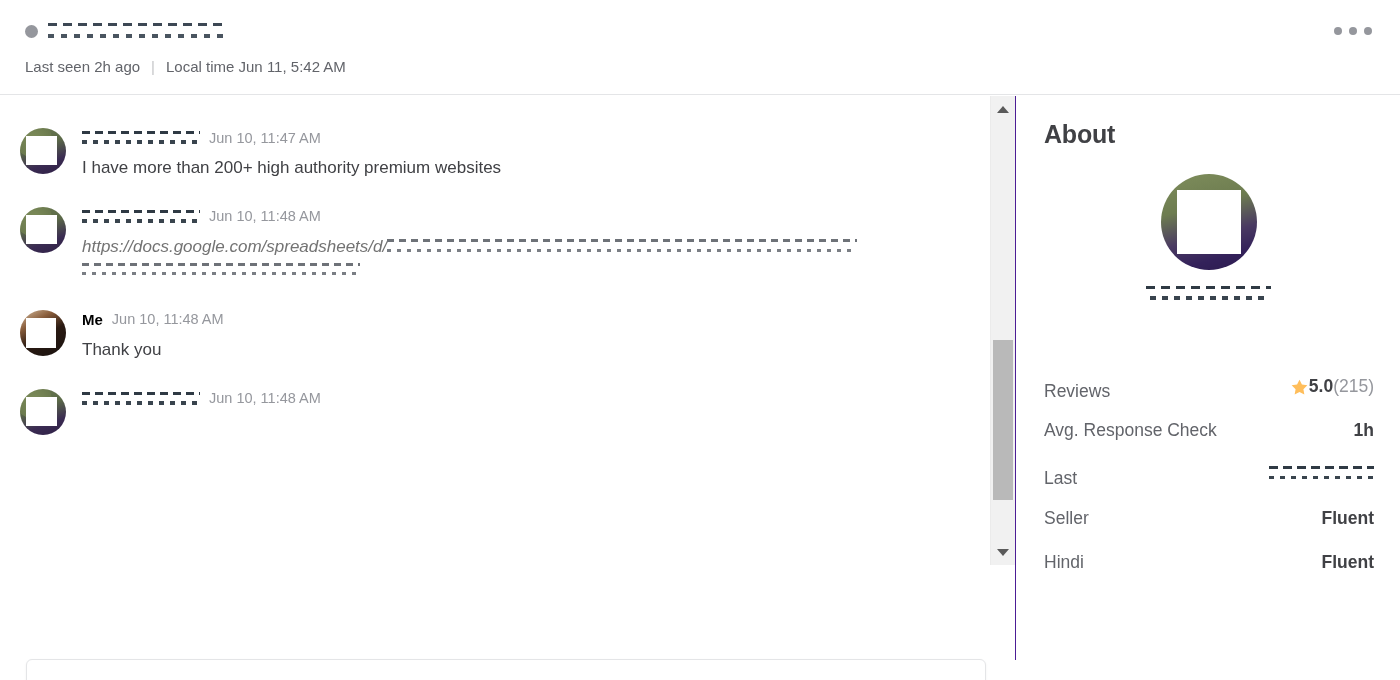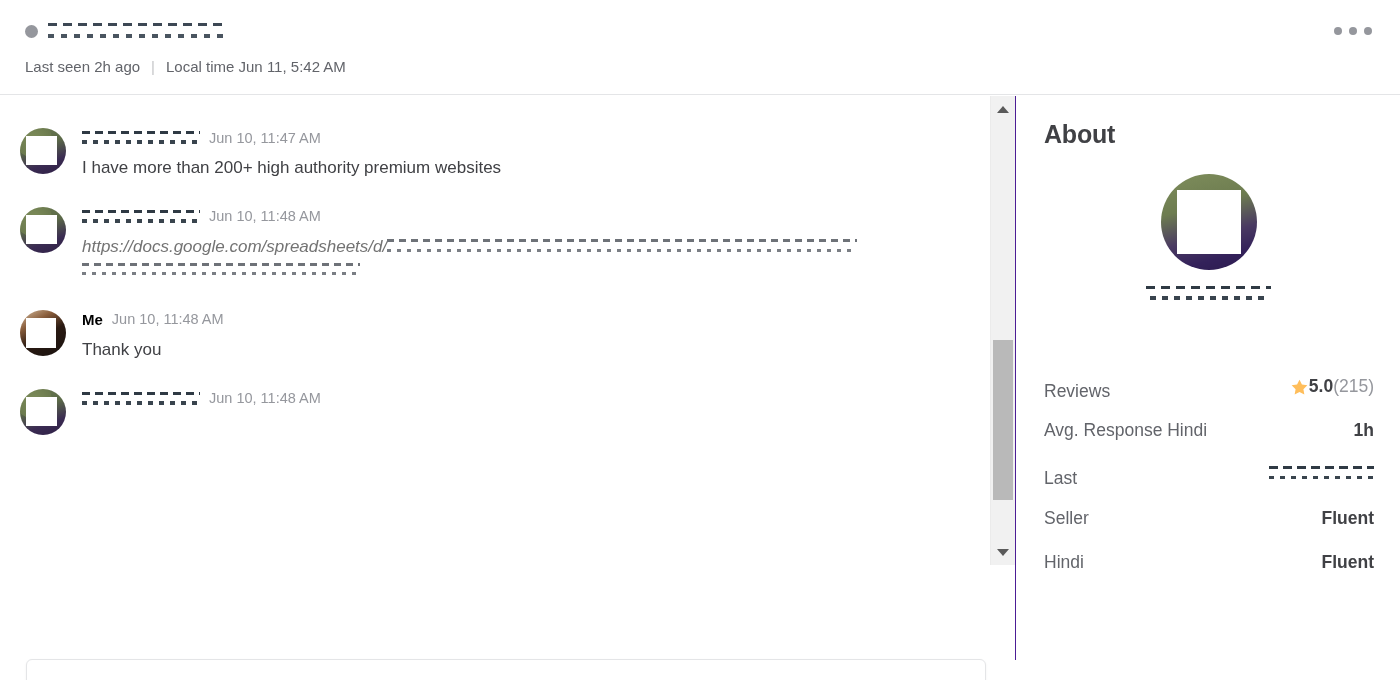--- a/index.html
+++ b/index.html
@@ -470,21 +470,21 @@
       <span class="stat-value">
         <svg class="star" width="19" height="19" viewBox="0 0 24 24" fill="#ffbe5b">
           <path d="M12 2.1l3.06 6.2 6.84 1-4.95 4.83 1.17 6.82L12 17.73 5.88 20.95l1.17-6.82L2.1 9.3l6.84-1z"></path>
         </svg>
         <span>5.0</span>
         <span class="review-count">(215)</span>
       </span>
     </div>
 
     <div class="stat-row">
-      <span class="stat-label">Avg. Response Hindi</span>
+      <span class="stat-label">Avg. Response Check</span>
       <span class="stat-value">1h</span>
     </div>
 
     <div class="stat-row">
       <span class="stat-label">Last</span>
       <span class="stat-value redacted"></span>
     </div>
 
     <div class="stat-row">
       <span class="stat-label">Seller</span>

